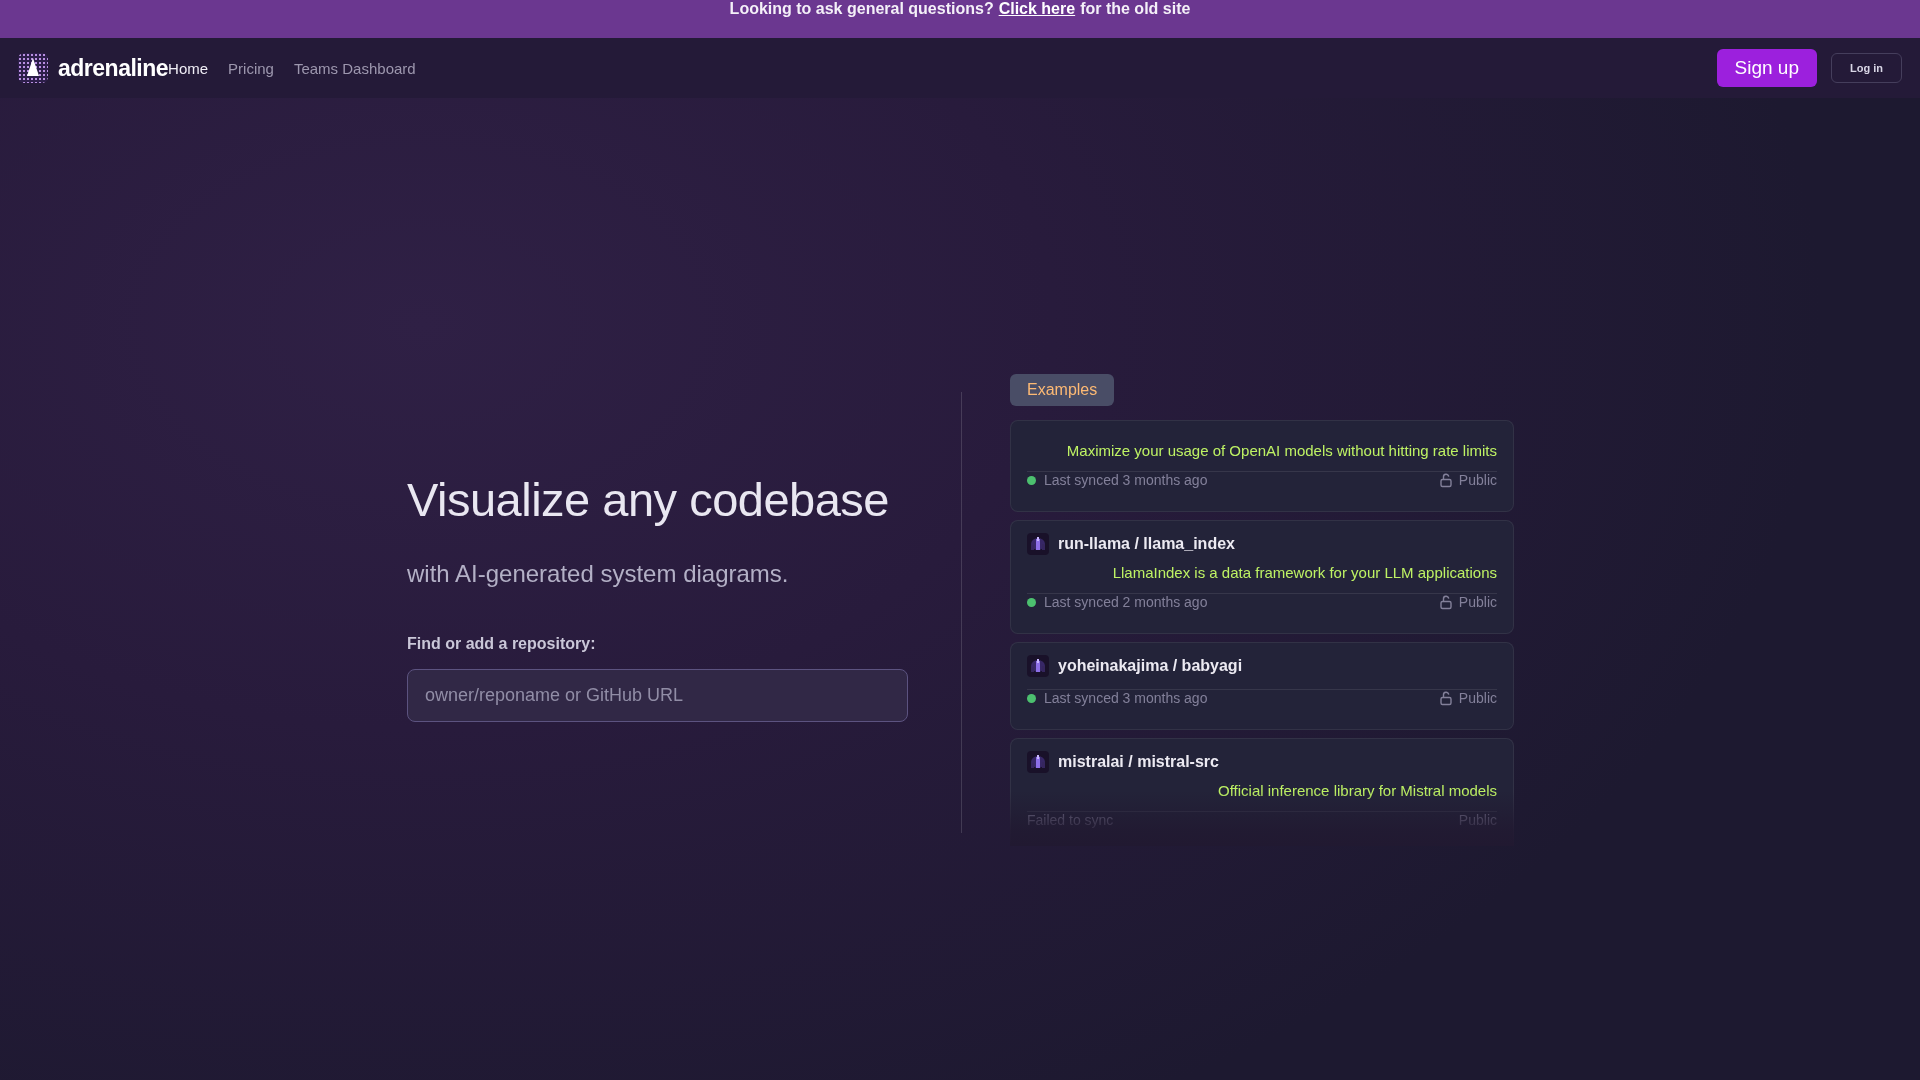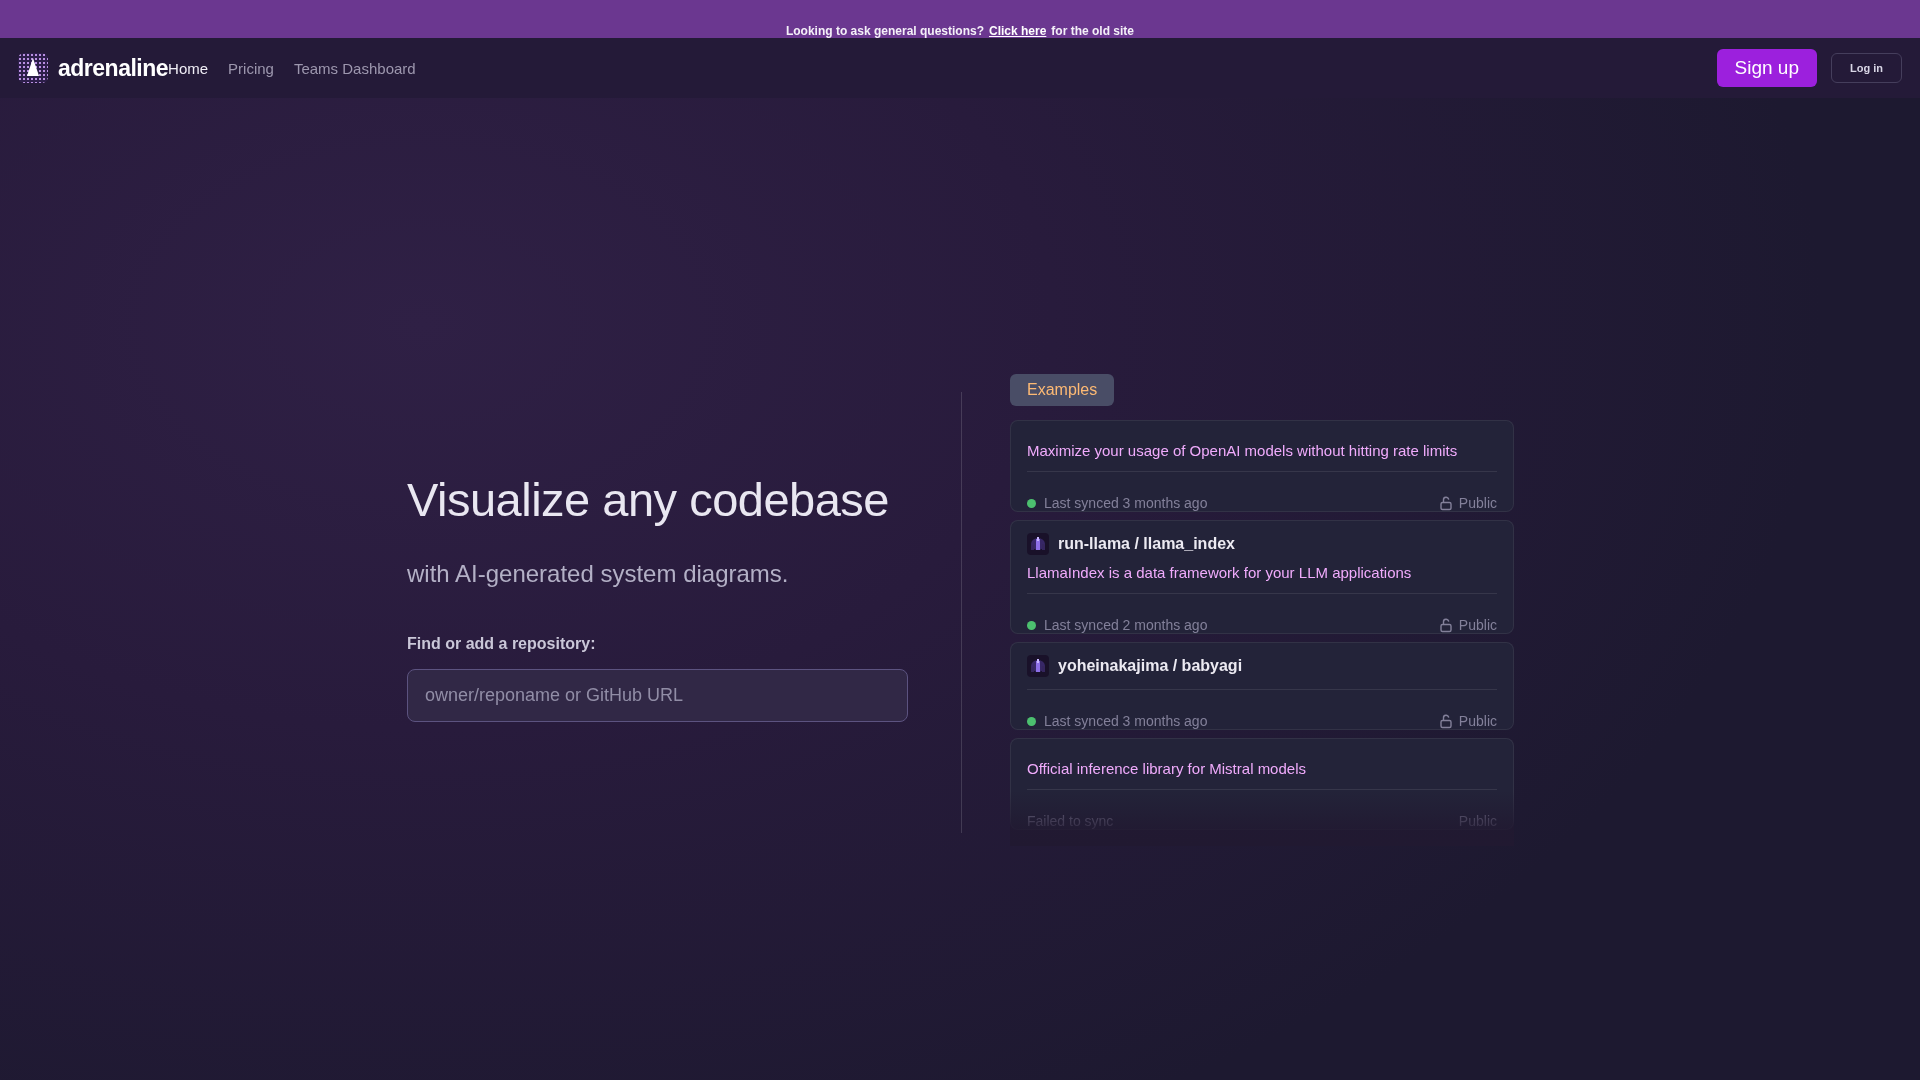--- a/index.html
+++ b/index.html
@@ -9,22 +9,22 @@
     background:
       radial-gradient(1400px 900px at 22% 30%, #2f2045 0%, #281b3c 45%, #1d1930 100%);
     color:#eceaf2;
     position:relative;
   }
 
   
   .banner {
     height:38px; width:100%;
     background:#6b3790;
-    display:flex; align-items:flex-end; justify-content:center;
-    font-size:12px; font-weight:600; color:#f4f0f8;
+    display:flex; align-items:flex-start; justify-content:center;
+    font-size:16px; font-weight:600; color:#f4f0f8;
     gap:5px;
   }
   .banner a { color:#ffffff; text-decoration:underline; cursor:pointer; }
 
   
   .nav {
     height:60px; width:100%;
     background:#241a38;
     display:flex; align-items:center;
     padding:8px 18px;
@@ -96,24 +96,24 @@
   }
   .card {
     background:#232339; border:1px solid rgba(255,255,255,0.07);
     border-radius:8px; margin-bottom:8px;
     padding:12px 16px 0 16px; cursor:pointer;
   }
   .card-head { display:flex; align-items:center; gap:9px; }
   .avatar { width:22px; height:22px; border-radius:4px; overflow:hidden; flex:none; display:block; }
   .avatar svg { display:block; }
   .repo-name { font-size:16px; font-weight:700; color:#eceaf2; }
-  .repo-desc { margin-top:9px; font-size:15px; color:#f0abfc; }
+  .repo-desc { margin-top:9px; font-size:15px; color:#bef264;text-align:right; }
   .card-footer {
     margin-top:12px; border-top:1px solid rgba(255,255,255,0.09);
-    height:40px; display:flex; align-items:flex-end; justify-content:space-between;gap:16px;
+    height:40px; display:flex; align-items:flex-start; justify-content:space-between;gap:16px;
   }
   .status { display:flex; align-items:center; gap:8px; font-size:14px; color:#83809a; }
   .dot { width:9px; height:9px; border-radius:50%; background:#4cc06f; }
   .visibility { display:flex; align-items:center; gap:6px; font-size:14px; color:#83809a; }
   .avatar-art { display:none; }
   .card.av-shobrook .avatar-art.shobrook,
   .card.av-runllama .avatar-art.runllama,
   .card.av-yohei    .avatar-art.yohei,
   .card.av-mistral  .avatar-art.mistral { display:block; }
 </style>
@@ -225,20 +225,34 @@
       <span class="visibility">
         <svg width="14" height="15" viewBox="0 0 14 15" fill="none" stroke="#83809a" stroke-width="1.4">
           <rect x="2" y="6.5" width="10" height="7" rx="1.5"></rect>
           <path d="M4.5 6.5 V4.2 a2.6 2.6 0 0 1 5.2 -0.6"></path>
         </svg>
         <span>Public</span>
       </span>
     </div>
   </div>
     <div class="card av-mistral failed">
+    <div class="card-head">
+      <span class="avatar">
+        <svg class="avatar-art shobrook" width="22" height="22" viewBox="0 0 22 22">
+          <rect width="22" height="22" fill="#191129"></rect>
+          <ellipse cx="11" cy="11" rx="7" ry="6" fill="#4b3790" opacity="0.6"></ellipse>
+          <rect x="9" y="6" width="4" height="11" fill="#8d6fe8"></rect>
+          <rect x="10" y="4" width="2" height="4" fill="#c9b6ff"></rect>
+          <rect x="4" y="12" width="3" height="5" fill="#35265e"></rect>
+          <rect x="15" y="11" width="3" height="6" fill="#35265e"></rect>
+        </svg>
+
+      </span>
+      <span class="repo-name">mistralai / mistral-src</span>
+    </div>
     <div class="repo-desc">Official inference library for Mistral models</div>
     <div class="card-footer">
       <span class="status">
 
         <span>Failed to sync</span>
       </span>
       <span class="visibility">
 
         <span>Public</span>
       </span>

